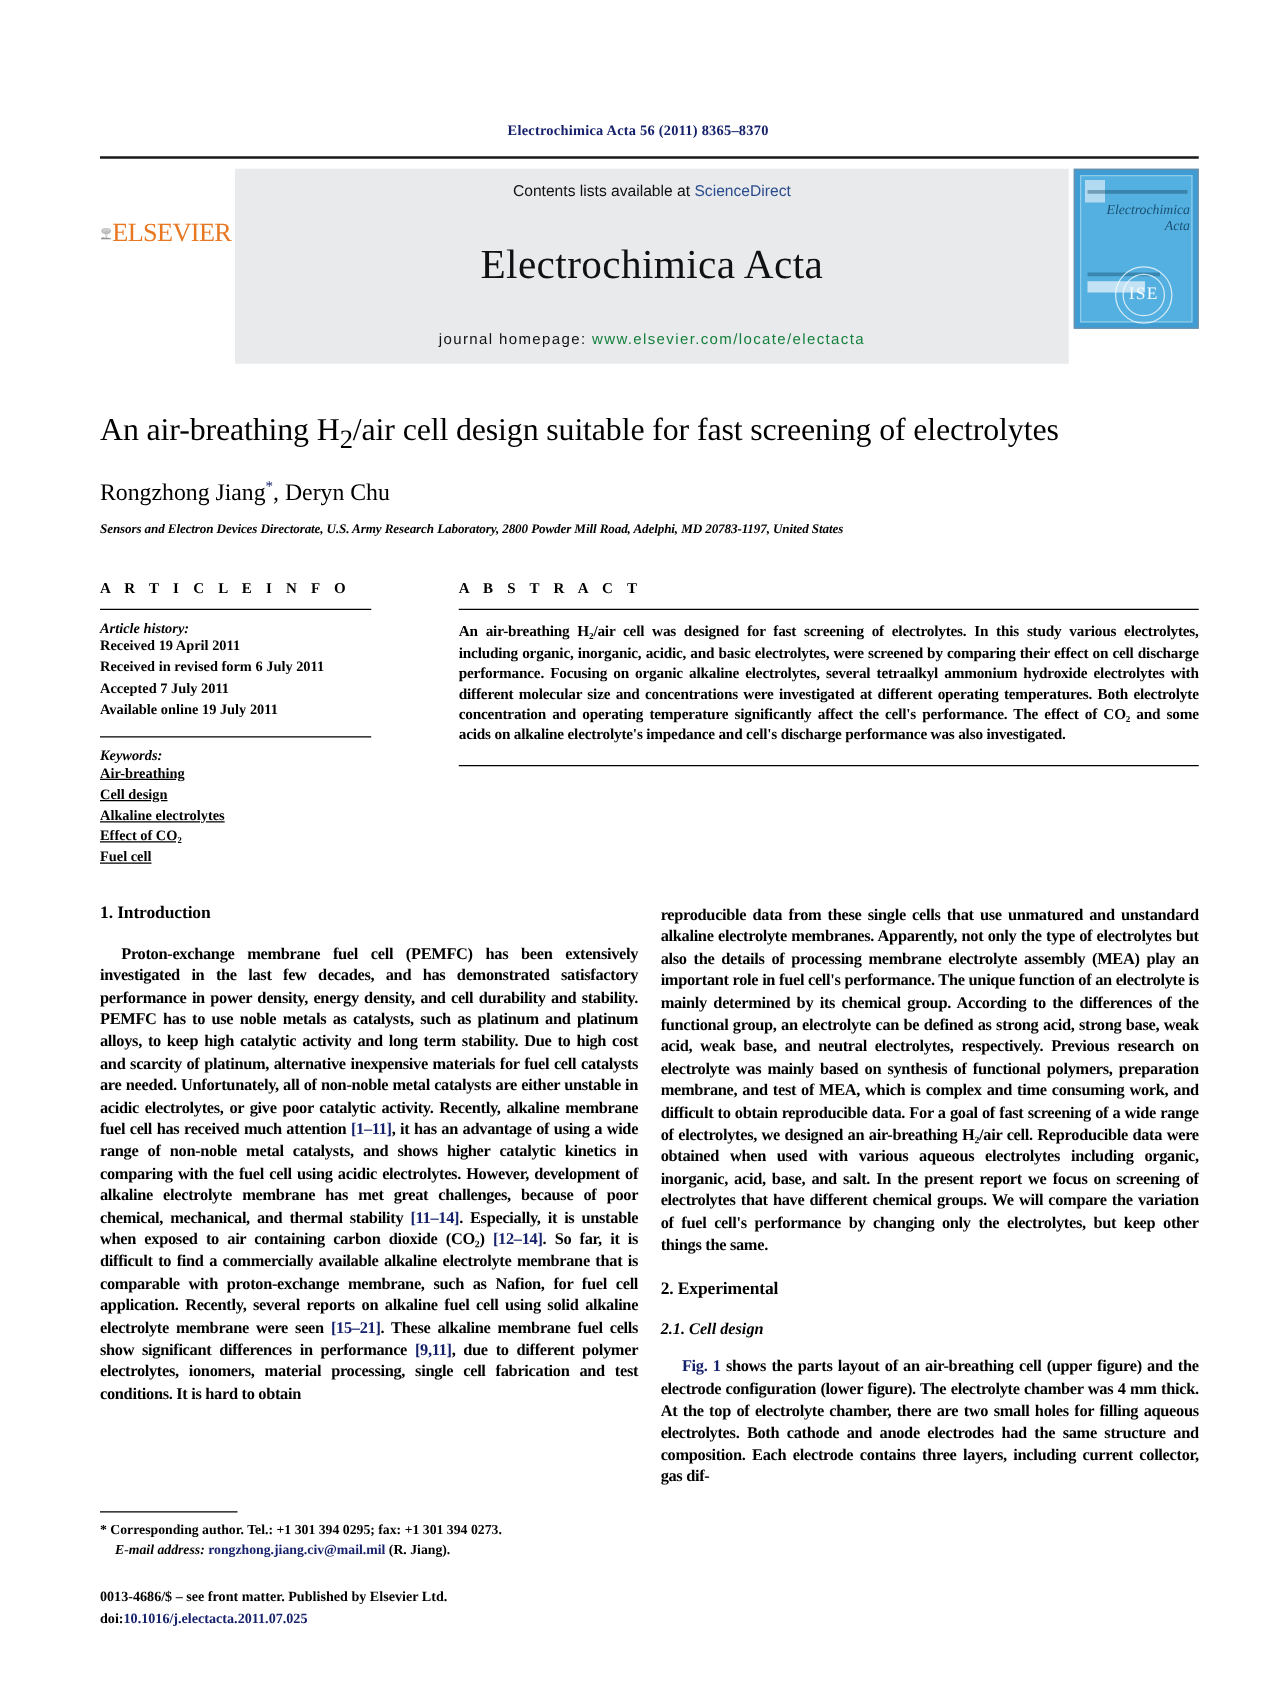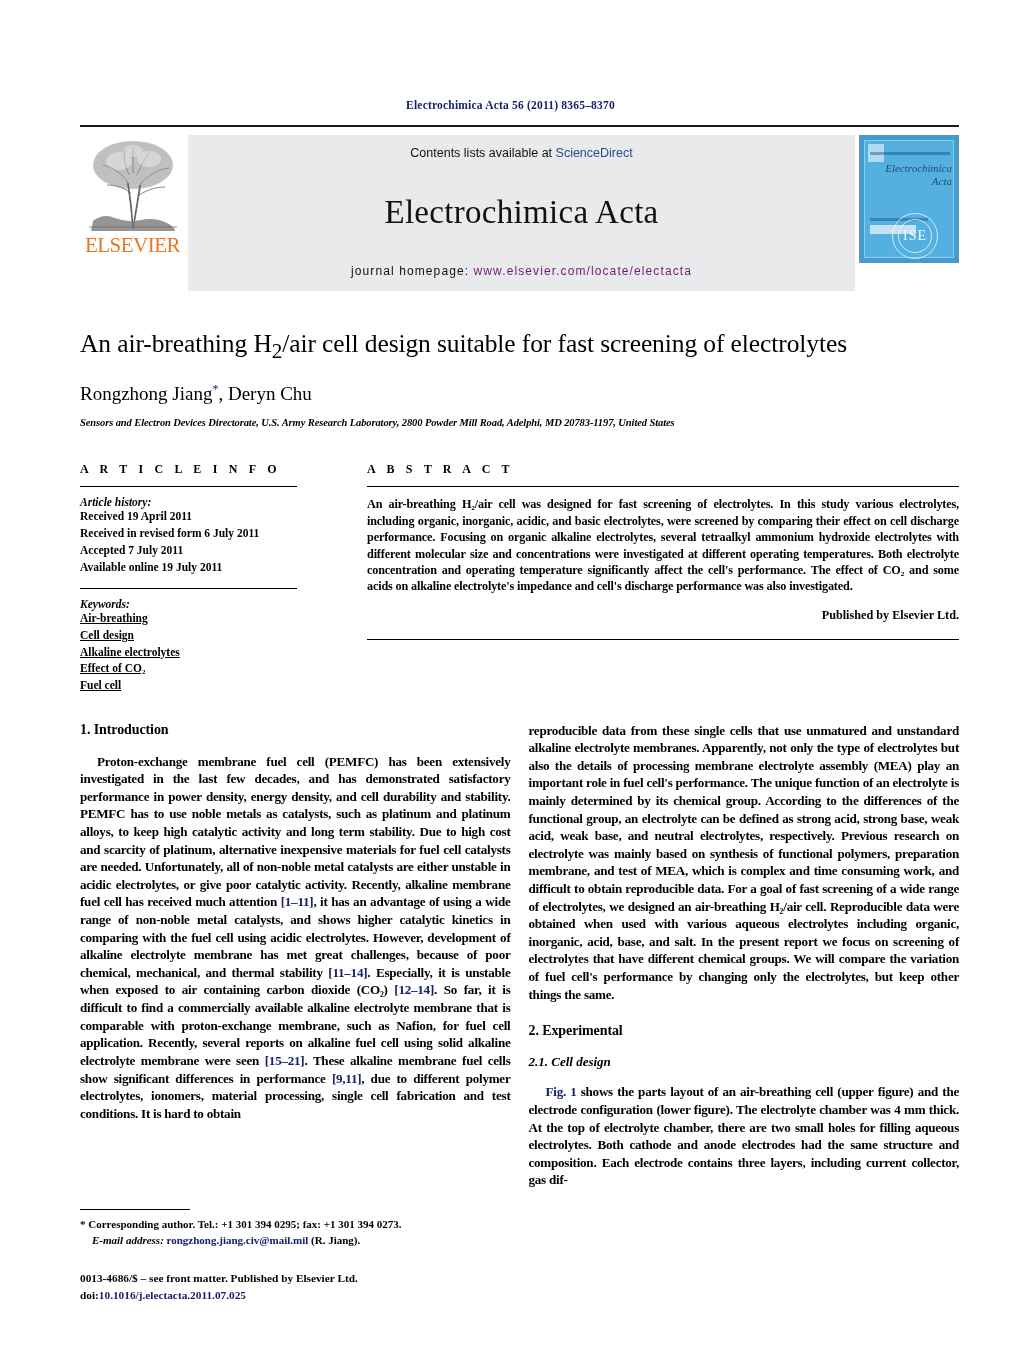--- a/index.html
+++ b/index.html
@@ -29,21 +29,21 @@
     margin: 14px 62px 0 80px;
     border-top: 2px solid #1a1a1a;
     padding-top: 8px;
     display: flex;
     align-items: flex-start;
   }
   .elsevier-logo {
     width: 105px;
     flex: 0 0 105px;
     display: flex;
-    flex-direction: column;
+    flex-direction: row;
     align-items: center;
     padding-top: 2px;
   }
   .tree-svg { display:block; }
   .elsevier-word {
     color: #e87722;
     font-family: "Liberation Serif", serif;
     font-size: 21px;
     letter-spacing: -0.5px;
     font-weight: 400;
@@ -77,21 +77,21 @@
     font-size: 33px;
     color: #111;
     letter-spacing: 0.3px;
   }
   .homepage-line {
     font-family: "Liberation Sans", sans-serif;
     font-size: 12px;
     letter-spacing: 1.1px;
     color: #111;
   }
-  .homepage-line .url { color: #701a75; margin-top: 29px; }
+  .homepage-line .url { color: #15803d; margin-top: 29px; }
   .cover-thumb {
     flex: 0 0 100px;
     width: 100px;
     height: 128px;
     border: 1px solid #6f8fa8;
     background: #3f9dd4;
     position: relative;
     overflow: hidden;
   }
   .cover-inner {
@@ -351,21 +351,20 @@
       <div>Alkaline electrolytes</div>
       <div>Effect of CO₂</div>
       <div>Fuel cell</div>
     </div>
   </div>
 
   <div class="col-abstract">
     <div class="sect-head">A B S T R A C T</div>
     <div class="rule"></div>
     <p class="abstract-text">An air-breathing H₂/air cell was designed for fast screening of electrolytes. In this study various electrolytes, including organic, inorganic, acidic, and basic electrolytes, were screened by comparing their effect on cell discharge performance. Focusing on organic alkaline electrolytes, several tetraalkyl ammonium hydroxide electrolytes with different molecular size and concentrations were investigated at different operating temperatures. Both electrolyte concentration and operating temperature significantly affect the cell's performance. The effect of CO₂ and some acids on alkaline electrolyte's impedance and cell's discharge performance was also investigated.</p>
-    <div class="published-by">Published by Elsevier Ltd.</div>
     <div class="abstract-bottom-rule"></div>
   </div>
 </div>
 
 <div class="body-cols">
 
   <div class="bcol">
     <h2 class="heading">1.  Introduction</h2>
     <p class="para"><span>Proton-exchange membrane fuel cell (PEMFC) has been extensively investigated in the last few decades, and has demonstrated satisfactory performance in power density, energy density, and cell durability and stability. PEMFC has to use noble metals as catalysts, such as platinum and platinum alloys, to keep high catalytic activity and long term stability. Due to high cost and scarcity of platinum, alternative inexpensive materials for fuel cell catalysts are needed. Unfortunately, all of non-noble metal catalysts are either unstable in acidic electrolytes, or give poor catalytic activity. Recently, alkaline membrane fuel cell has received much attention </span><span class="ref">[1–11]</span><span>, it has an advantage of using a wide range of non-noble metal catalysts, and shows higher catalytic kinetics in comparing with the fuel cell using acidic electrolytes. However, development of alkaline electrolyte membrane has met great challenges, because of poor chemical, mechanical, and thermal stability </span><span class="ref">[11–14]</span><span>. Especially, it is unstable when exposed to air containing carbon dioxide (CO₂) </span><span class="ref">[12–14]</span><span>. So far, it is difficult to find a commercially available alkaline electrolyte membrane that is comparable with proton-exchange membrane, such as Nafion, for fuel cell application. Recently, several reports on alkaline fuel cell using solid alkaline electrolyte membrane were seen </span><span class="ref">[15–21]</span><span>. These alkaline membrane fuel cells show significant differences in performance </span><span class="ref">[9,11]</span><span>, due to different polymer electrolytes, ionomers, material processing, single cell fabrication and test conditions. It is hard to obtain</span></p>
   </div>

